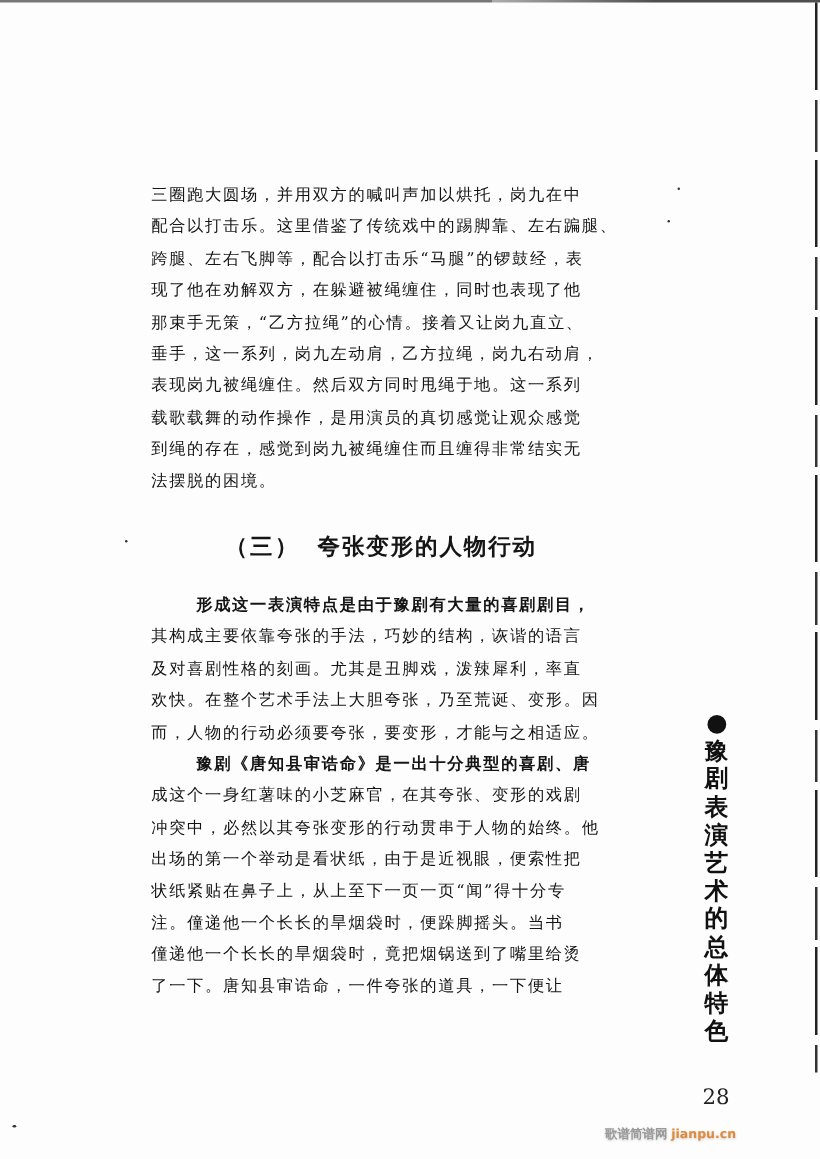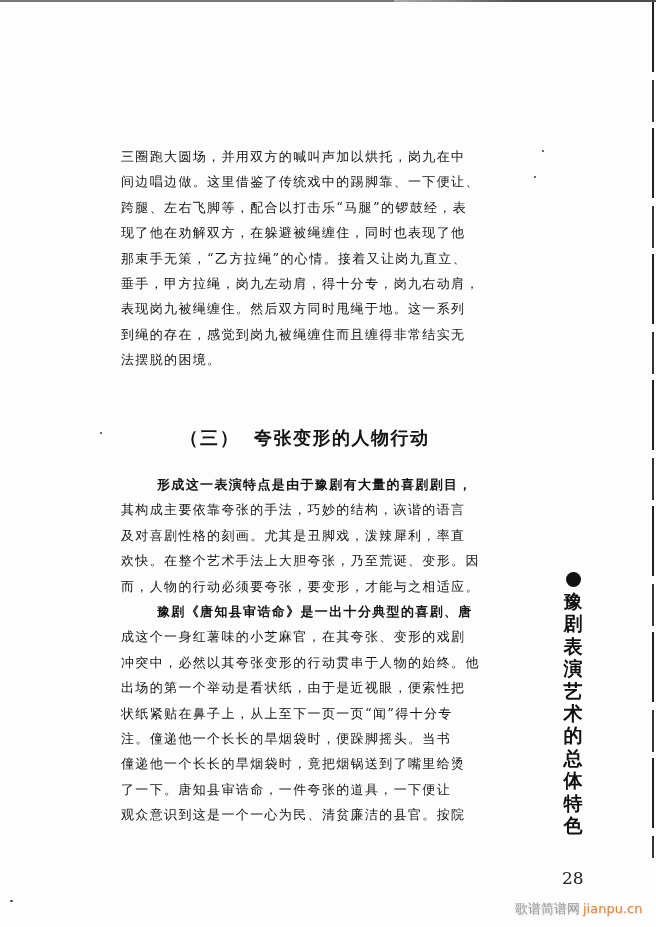--- a/index.html
+++ b/index.html
@@ -43,41 +43,42 @@
       display: block; width: 15px; height: 15px; border-radius: 50%;
       background: #111; margin: 0 auto 3px auto;
     }
     .sidebar .vchar { display: block; }
     .page-number {
       position: absolute; left: 562px; top: 868px;
       font-family: "DejaVu Serif", "Liberation Serif", serif;
       font-size: 17px; color: #222;
     }
     .watermark {
-      position: absolute; left: 515px; top: 900px;
+      position: absolute; left: 484px; top: 900px;
       font-family: "DejaVu Sans", "Liberation Sans", sans-serif;
-      font-size: 13px; color: #9a9a9a; text-shadow: 0 1px 2px #ccc;
+      font-size: 10px; color: #9a9a9a; text-shadow: 0 1px 2px #ccc; font-weight: bold;
     }
     .watermark .url { color: #e08a3c; margin-left: 3px; }
     .speck { position: absolute; background: #333; border-radius: 50%; }
   </style>
 </head>
 <body>
 
 <div class="top-rule"></div>
 <div class="right-rule"></div>
 
 <div class="block" id="para1">
   <div class="line">三圈跑大圆场，并用双方的喊叫声加以烘托，岗九在中</div>
-  <div class="line">间边唱边做。这里借鉴了传统戏中的踢脚靠、一下便让、</div>
+  <div class="line">配合以打击乐。这里借鉴了传统戏中的踢脚靠、左右蹁腿、</div>
   <div class="line">跨腿、左右飞脚等，配合以打击乐“马腿”的锣鼓经，表</div>
   <div class="line">现了他在劝解双方，在躲避被绳缠住，同时也表现了他</div>
   <div class="line">那束手无策，“乙方拉绳”的心情。接着又让岗九直立、</div>
-  <div class="line">垂手，甲方拉绳，岗九左动肩，得十分专，岗九右动肩，</div>
+  <div class="line">垂手，这一系列，岗九左动肩，乙方拉绳，岗九右动肩，</div>
   <div class="line">表现岗九被绳缠住。然后双方同时甩绳于地。这一系列</div>
+  <div class="line">载歌载舞的动作操作，是用演员的真切感觉让观众感觉</div>
   <div class="line">到绳的存在，感觉到岗九被绳缠住而且缠得非常结实无</div>
   <div class="line">法摆脱的困境。</div>
 </div>
 
 <div class="heading">
   <span class="num">（三）</span>
   <span class="title">夸张变形的人物行动</span>
 </div>
 
 <div class="block" id="para2">
@@ -87,21 +88,20 @@
   <div class="line">欢快。在整个艺术手法上大胆夸张，乃至荒诞、变形。因</div>
   <div class="line">而，人物的行动必须要夸张，要变形，才能与之相适应。</div>
   <div class="line indent">豫剧《唐知县审诰命》是一出十分典型的喜剧、唐</div>
   <div class="line">成这个一身红薯味的小芝麻官，在其夸张、变形的戏剧</div>
   <div class="line">冲突中，必然以其夸张变形的行动贯串于人物的始终。他</div>
   <div class="line">出场的第一个举动是看状纸，由于是近视眼，便索性把</div>
   <div class="line">状纸紧贴在鼻子上，从上至下一页一页“闻”得十分专</div>
   <div class="line">注。僮递他一个长长的旱烟袋时，便跺脚摇头。当书</div>
   <div class="line">僮递他一个长长的旱烟袋时，竟把烟锅送到了嘴里给烫</div>
   <div class="line">了一下。唐知县审诰命，一件夸张的道具，一下便让</div>
-  <div class="line">观众意识到这是一个一心为民、清贫廉洁的县官。按院</div>
 </div>
 
 <div class="sidebar">
   <span class="bullet"></span>
   <span class="vchar">豫</span>
   <span class="vchar">剧</span>
   <span class="vchar">表</span>
   <span class="vchar">演</span>
   <span class="vchar">艺</span>
   <span class="vchar">术</span>

